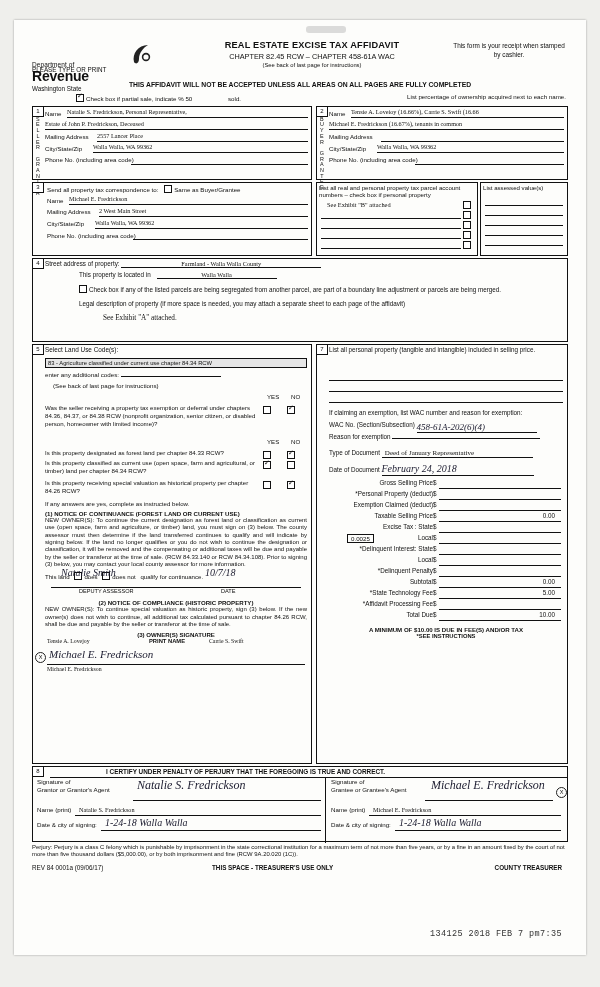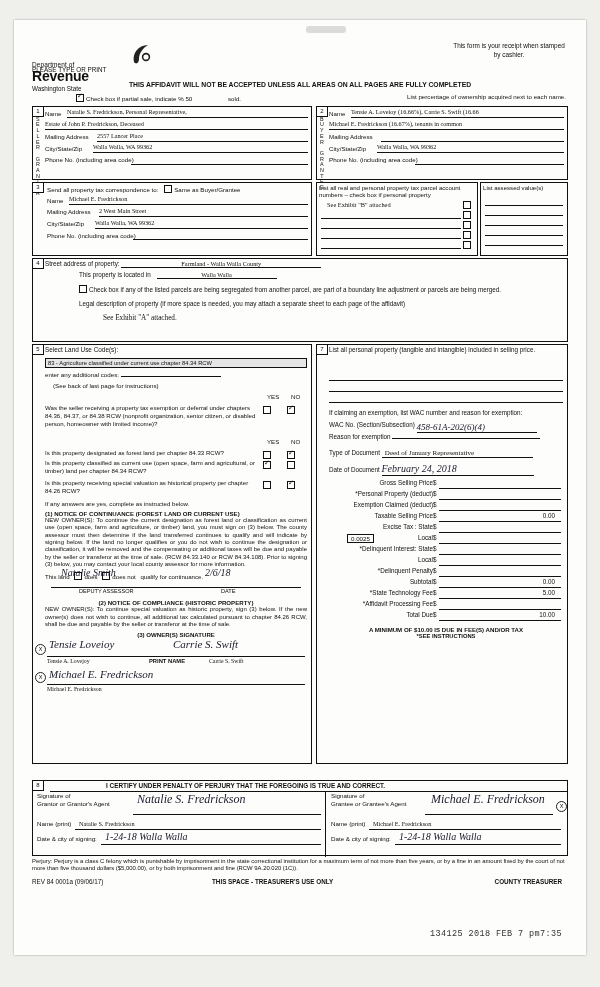--- a/index.html
+++ b/index.html
@@ -138,21 +138,21 @@
   .yn-head .n { position: absolute; left: 30px; }
   .q { position: relative; font-size: 6.1px; margin-top: 2px; padding-right: 48px; line-height: 1.25; }
   .q .bY { position: absolute; right: 34px; top: 1px; }
   .q .bN { position: absolute; right: 10px; top: 1px; }
   .money-row { position: relative; height: 11px; font-size: 6.3px; }
   .money-row .lbl { position: absolute; right: 150px; top: 1px; text-align: right; white-space: nowrap; }
   .money-row .dollar { position: absolute; left: 104px; top: 1px; }
   .money-row .ln { position: absolute; left: 110px; right: 2px; bottom: 0px; border-bottom: 1px solid #111; height: 10px; }
   .money-row .amt { position: absolute; right: 6px; top: 1px; font-size: 6.3px; }
   
-  .s8 { position: relative; margin-top: 16px; height: 76px; padding-left: 17px; }
+  .s8 { position: relative; margin-top: 2px; height: 76px; padding-left: 17px; }
   .s8-head { position: relative; height: 10px; border-bottom: 1px solid #111; }
   .s8-head .lbl2 { position: absolute; left: 56px; top: 1px; font-size: 6.4px; font-weight: bold; }
   .s8-col { position: absolute; top: 10px; height: 66px; }
   .s8-l { left: 0; width: 292px; border-right: 1px solid #111; }
   .s8-r { left: 292px; right: 0; }
   .perj { font-size: 5.9px; line-height: 1.3; margin-top: 2px; }
   .footer { position: relative; height: 16px; margin-top: 3px; font-size: 6.3px; }
   .footer .l { position: absolute; left: 0; top: 2px; }
   .footer .c { position: absolute; left: 180px; top: 2px; font-weight: bold; }
   .footer .r { position: absolute; right: 6px; top: 2px; font-weight: bold; }
@@ -181,20 +181,25 @@
       <div class="logo-row">
         <div class="dor-logo">
           <div class="dept">Department of</div>
           <div class="rev">Revenue</div>
           <div class="state">Washington State</div>
         </div>
         <svg class="dor-swirl" viewBox="0 0 22 24">
           <path d="M4 20 C2 12 8 3 18 3 C13 6 9 11 9 17 C9 21 6 23 4 20 Z" fill="#222"></path>
           <circle cx="16" cy="15" r="3.4" fill="none" stroke="#222" stroke-width="1.6"></circle>
         </svg>
+        <div class="title-block">
+          <div class="t1">REAL ESTATE EXCISE TAX AFFIDAVIT</div>
+          <div class="t2">CHAPTER 82.45 RCW – CHAPTER 458-61A WAC</div>
+          <div style="font-size:5.8px;margin-top:1px">(See back of last page for instructions)</div>
+        </div>
         <div class="receipt-note">This form is your receipt when stamped by cashier.</div>
         <div class="typeprint">PLEASE TYPE OR PRINT</div>
       </div>
 
       <div class="bold-line">THIS AFFIDAVIT WILL NOT BE ACCEPTED UNLESS ALL AREAS ON ALL PAGES ARE FULLY COMPLETED</div>
 
       <div class="partial-row">
         <div class="left">
           <span class="cb checked"></span><span>Check box if partial sale, indicate % 50</span>
           <span style="margin-left:34px">sold.</span>
@@ -396,39 +401,33 @@
             <div style="margin-top:3px;font-size:6.1px">If any answers are yes, complete as instructed below.</div>
             <div style="margin-top:3px;font-size:6.1px;font-weight:bold">(1) NOTICE OF CONTINUANCE (FOREST LAND OR CURRENT USE)</div>
             <div style="font-size:6px;line-height:1.22;text-align:justify">NEW OWNER(S): To continue the current designation as forest land or classification as current use (open space, farm and agriculture, or timber) land, you must sign on (3) below. The county assessor must then determine if the land transferred continues to qualify and will indicate by signing below. If the land no longer qualifies or you do not wish to continue the designation or classification, it will be removed and the compensating or additional taxes will be due and payable by the seller or transferor at the time of sale. (RCW 84.33.140 or RCW 84.34.108). Prior to signing (3) below, you may contact your local county assessor for more information.</div>
 
             <div style="position:relative;height:16px;margin-top:3px;font-size:6.1px">
               <span>This land</span>
               <span class="cb" style="margin-left:3px"></span><span>does</span>
               <span class="cb" style="margin-left:3px"></span><span>does not</span>
               <span style="margin-left:3px">qualify for continuance.</span>
               <span class="hand" style="position:absolute;left:16px;top:-4px;font-size:10px">Natalie Smith</span>
-              <span class="hand" style="position:absolute;left:160px;top:-4px;font-size:10px">2/6/18</span>
+              <span class="hand" style="position:absolute;left:160px;top:-4px;font-size:10px">10/7/18</span>
             </div>
             <div style="position:relative;height:10px">
               <div style="position:absolute;left:6px;right:96px;top:0;border-top:1px solid #111"></div>
               <div style="position:absolute;left:158px;right:6px;top:0;border-top:1px solid #111"></div>
               <span style="position:absolute;left:34px;top:1px;font-size:5.6px">DEPUTY ASSESSOR</span>
               <span style="position:absolute;left:176px;top:1px;font-size:5.6px">DATE</span>
             </div>
 
             <div style="margin-top:2px;font-size:6.1px;font-weight:bold;text-align:center">(2) NOTICE OF COMPLIANCE (HISTORIC PROPERTY)</div>
             <div style="font-size:6px;line-height:1.22;text-align:justify">NEW OWNER(S): To continue special valuation as historic property, sign (3) below. If the new owner(s) does not wish to continue, all additional tax calculated pursuant to chapter 84.26 RCW, shall be due and payable by the seller or transferor at the time of sale.</div>
 
             <div style="margin-top:3px;font-size:6.1px;font-weight:bold;text-align:center">(3) OWNER(S) SIGNATURE</div>
-            <div style="position:relative;height:20px">
-              <span class="circ" style="position:absolute;left:-10px;top:6px">X</span>
-              <span class="hand" style="position:absolute;left:4px;top:0px;font-size:11px">Tensie Loveioy</span>
-              <span class="hand" style="position:absolute;left:128px;top:0px;font-size:11px">Carrie S. Swift</span>
-              <div style="position:absolute;left:2px;right:2px;bottom:1px;border-top:1px solid #111"></div>
-            </div>
             <div style="position:relative;height:10px;font-size:5.8px">
               <span style="position:absolute;left:2px;top:0" class="type">Tensie A. Lovejoy</span>
               <span style="position:absolute;left:104px;top:0;font-weight:bold">PRINT NAME</span>
               <span style="position:absolute;left:164px;top:0" class="type">Carrie S. Swift</span>
             </div>
             <div style="position:relative;height:18px">
               <span class="circ" style="position:absolute;left:-10px;top:4px">X</span>
               <span class="hand" style="position:absolute;left:4px;top:0px;font-size:11px">Michael E. Fredrickson</span>
               <div style="position:absolute;left:2px;right:2px;bottom:1px;border-top:1px solid #111"></div>
             </div>

